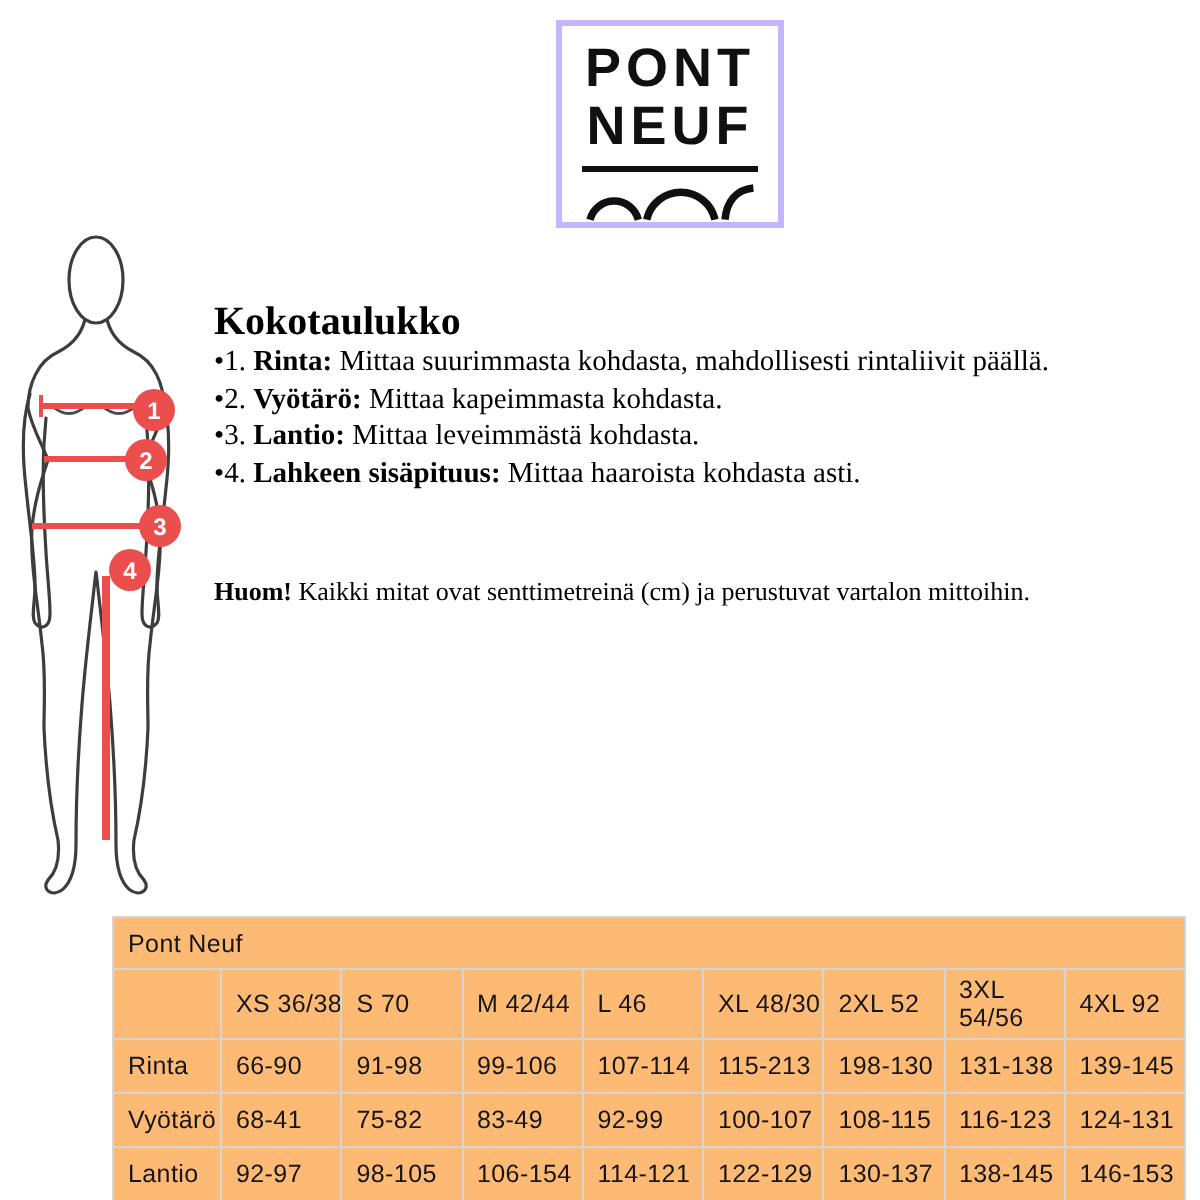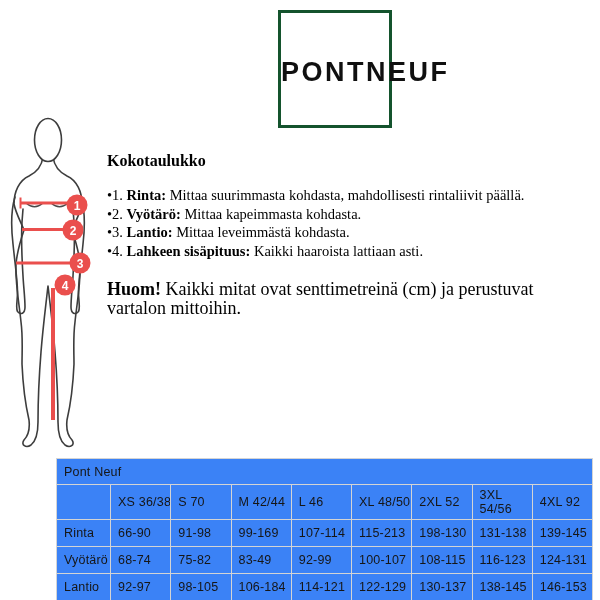--- a/index.html
+++ b/index.html
@@ -8,23 +8,23 @@
     width: 600px; height: 600px;
     position: relative;
     overflow: hidden;
     font-family: "Liberation Serif", serif;
     color: #000;
   }
 
   
   .logo-box {
     position: absolute; left: 278px; top: 10px;
-    width: 114px; height: 118px;
-    border: 3px solid #14532d;
-    display: flex; flex-direction: row;
+    width: 114px; height: 104px;
+    border: 3px solid #c4b5fd;
+    display: flex; flex-direction: column;
     align-items: center; justify-content: flex-start;
     padding-top: 7px;
     background: #fff;
   }
   .logo-word {
     font-family: "Liberation Sans", sans-serif;
     font-weight: 600; font-size: 27px; line-height: 29px;
     letter-spacing: 2.5px; color: #101010;
   }
   .logo-rule {
@@ -33,43 +33,43 @@
   .logo-arches { margin-top: 3px; }
 
   
   .figure-svg { position: absolute; left: 5px; top: 112px; }
 
   
   .instructions {
     position: absolute; left: 107px; top: 150px; width: 488px;
   }
   .instr-title, .instr-subtitle {
-    font-size: 16px; font-weight: bold; line-height: 22px;
-  }
-  .bullets { margin-top: 14px; }
+    font-size: 20px; font-weight: bold; line-height: 22px;
+  }
+  .bullets { }
   .bullet-line {
     font-size: 14.5px; line-height: 18.5px;
   }
   .bullet-line b { font-weight: bold; }
-  .note { margin-top: 20px; font-size: 18px; line-height: 19px; }
+  .note { margin-top: 40px; font-size: 13px; line-height: 19px; }
   .note b { font-weight: bold; }
 
   
   .table-wrap { position: absolute; left: 56px; top: 458px; width: 537px; }
   table.size-table {
     width: 537px; border-collapse: collapse; table-layout: fixed;
     font-family: "Liberation Sans", sans-serif;
     font-size: 12.5px; color: #161616; letter-spacing: 0.2px;
   }
   table.size-table td, table.size-table th {
     border: 1px solid #d4d4d4;
     padding: 3px 6px 3px 7px;
     text-align: left; vertical-align: middle;
     font-weight: normal; white-space: nowrap;
-    background: #3b82f6; overflow: hidden;
+    background: #fdba74; overflow: hidden;
   }
   tr.brand-row td { height: 26px; }
   tr.head-row th { height: 32px; }
   tr.head-row th.wrap { white-space: normal; line-height: 14px; }
   tr.data-row td { height: 27px; }
 </style>
 </head>
 <body>
 
 <div class="logo-box">
@@ -149,21 +149,21 @@
   </g>
 </svg>
 
 <div class="instructions">
   <div class="instr-title">Kokotaulukko</div>
 
   <div class="bullets">
     <div class="bullet-line"><span>•1. </span><b>Rinta:</b><span> Mittaa suurimmasta kohdasta, mahdollisesti rintaliivit päällä.</span></div>
     <div class="bullet-line"><span>•2. </span><b>Vyötärö:</b><span> Mittaa kapeimmasta kohdasta.</span></div>
     <div class="bullet-line"><span>•3. </span><b>Lantio:</b><span> Mittaa leveimmästä kohdasta.</span></div>
-    <div class="bullet-line"><span>•4. </span><b>Lahkeen sisäpituus:</b><span> Kaikki haaroista lattiaan asti.</span></div>
+    <div class="bullet-line"><span>•4. </span><b>Lahkeen sisäpituus:</b><span> Mittaa haaroista kohdasta asti.</span></div>
   </div>
 
   <div class="note"><b>Huom!</b><span> Kaikki mitat ovat senttimetreinä (cm) ja perustuvat vartalon mittoihin.</span></div>
 </div>
 
 <div class="table-wrap">
   <table class="size-table">
     <colgroup>
       <col style="width:54px">
       <col>
@@ -178,52 +178,52 @@
     <tbody>
       <tr class="brand-row">
         <td colspan="9">Pont Neuf</td>
       </tr>
       <tr class="head-row">
         <th></th>
         <th>XS 36/38</th>
         <th>S 70</th>
         <th>M 42/44</th>
         <th>L 46</th>
-        <th>XL 48/50</th>
+        <th>XL 48/30</th>
         <th>2XL 52</th>
         <th class="wrap">3XL 54/56</th>
         <th>4XL 92</th>
       </tr>
       <tr class="data-row">
         <td>Rinta</td>
         <td>66-90</td>
         <td>91-98</td>
-        <td>99-169</td>
+        <td>99-106</td>
         <td>107-114</td>
         <td>115-213</td>
         <td>198-130</td>
         <td>131-138</td>
         <td>139-145</td>
       </tr>
       <tr class="data-row">
         <td>Vyötärö</td>
-        <td>68-74</td>
+        <td>68-41</td>
         <td>75-82</td>
         <td>83-49</td>
         <td>92-99</td>
         <td>100-107</td>
         <td>108-115</td>
         <td>116-123</td>
         <td>124-131</td>
       </tr>
       <tr class="data-row">
         <td>Lantio</td>
         <td>92-97</td>
         <td>98-105</td>
-        <td>106-184</td>
+        <td>106-154</td>
         <td>114-121</td>
         <td>122-129</td>
         <td>130-137</td>
         <td>138-145</td>
         <td>146-153</td>
       </tr>
 
     </tbody>
   </table>
 </div>

